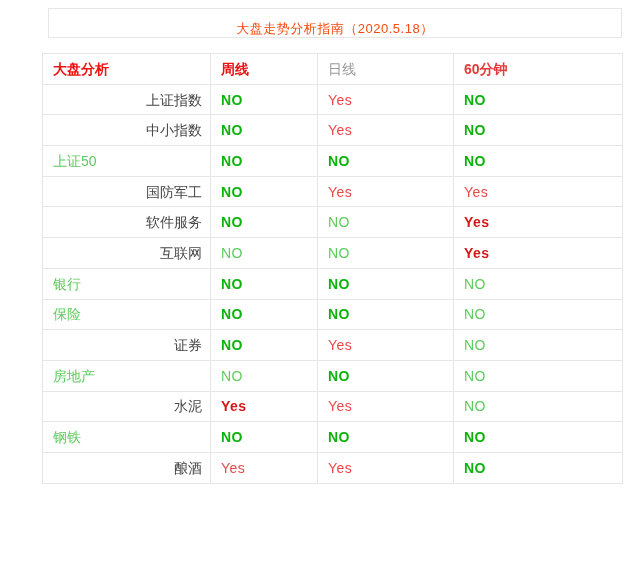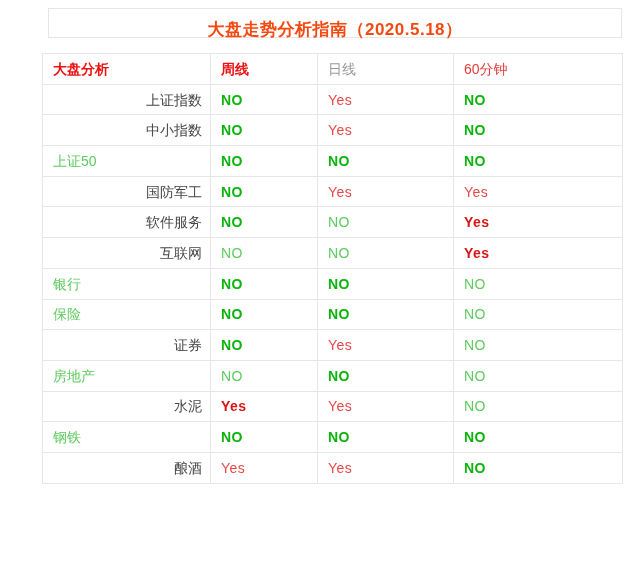--- a/index.html
+++ b/index.html
@@ -23,39 +23,39 @@
   }
   .title-box{
     box-sizing:border-box;
     margin:8px 0 0 48px;
     width:574px;height:30px;
     border:1px solid var(--border);
     display:flex;align-items:center;justify-content:center;
   }
   .title-text{
     color:var(--c-title);
-    font-size:17px;font-weight:700;letter-spacing:.5px;margin-top:12px;
+    font-size:13px;font-weight:400;letter-spacing:.5px;margin-top:12px;
   }
   table.analysis{
     margin:15px 0 0 42px;
     width:580px;
     border-collapse:collapse;table-layout:fixed;
   }
   th,td{
     box-sizing:border-box;
     border:1px solid var(--border);
     height:30.7px;
     padding:0 8px 0 10px;
     font-size:14px;line-height:1;
     text-align:left;vertical-align:middle;
     white-space:nowrap;overflow:hidden;
   }
   .h-red-bold{color:var(--h-red);font-weight:700;}
   .h-gray{color:var(--h-gray);font-weight:400;}
-  .h-red{color:var(--h-red-normal);font-weight:400;}
+  .h-red{color:var(--h-red-normal);font-weight:700;}
   .l-dark{color:var(--l-dark);font-weight:400;text-align:right;}
   .l-green{color:var(--l-green);font-weight:400;}
   .v-green-bold{color:var(--v-green-bold);font-weight:700;letter-spacing:.5px;}
   .v-green{color:var(--v-green);font-weight:400;letter-spacing:.5px;}
   .v-red-bold{color:var(--v-red-bold);font-weight:700;letter-spacing:.5px;}
   .v-red{color:var(--v-red);font-weight:400;letter-spacing:.5px;}
 </style>
 </head>
 <body>
 

